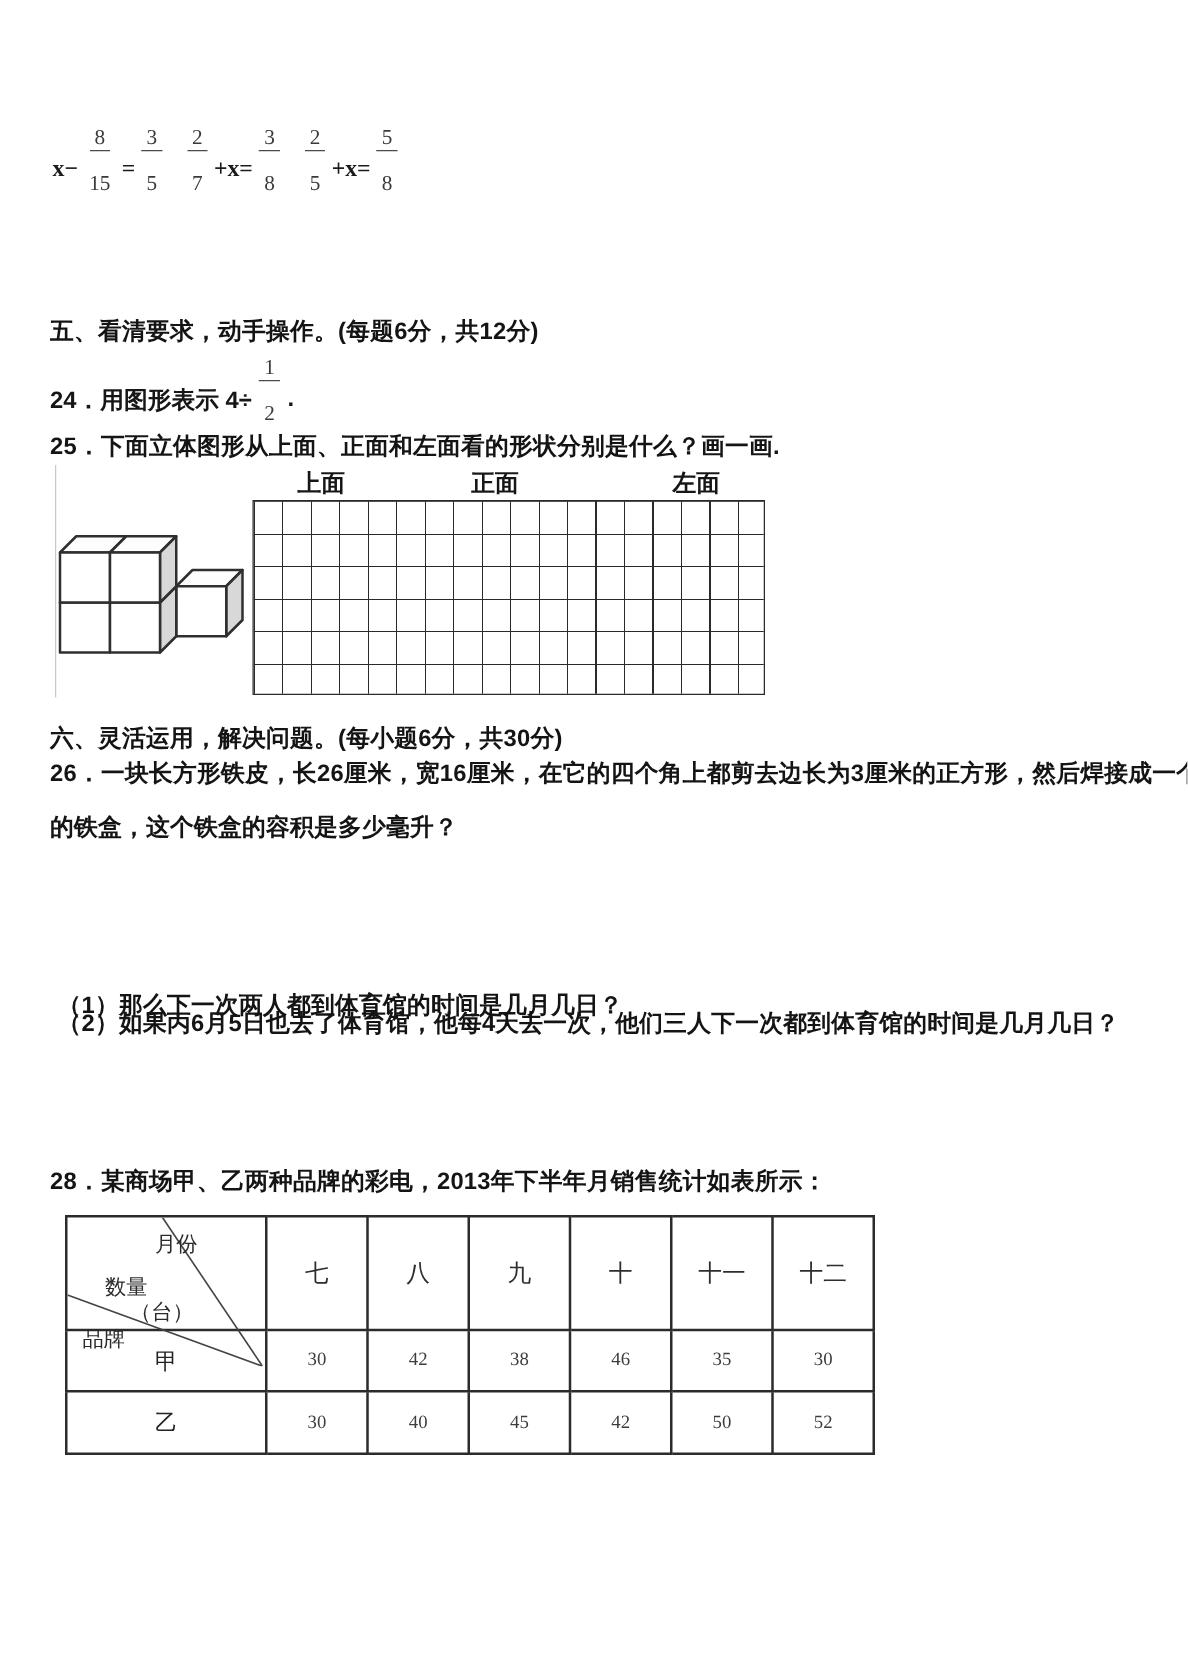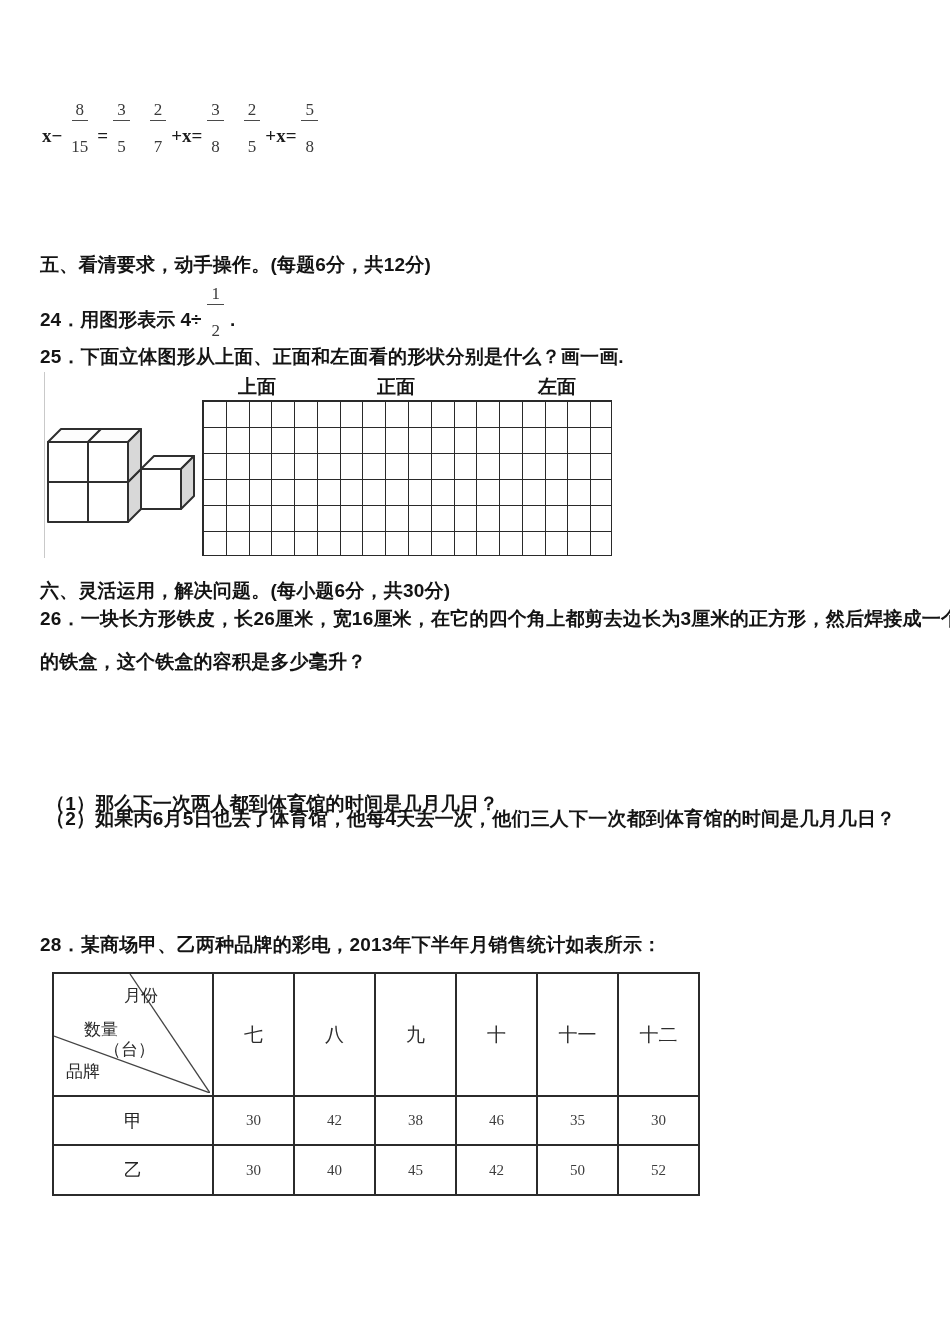--- a/index.html
+++ b/index.html
@@ -150,21 +150,21 @@
     <colgroup>
       <col style="width:160px">
         <col style="width:81px">
         <col style="width:81px">
       <col style="width:81px">
         <col style="width:81px">
         <col style="width:81px">
         <col style="width:81px">
     </colgroup>
     <tbody>
-      <tr style="height:123px;">
+      <tr style="height:91px;">
         <td class="corner-cell">
           <svg width="156" height="119" viewBox="0 0 156 119">
             <line x1="156" y1="119" x2="76" y2="0" stroke="#444444" stroke-width="1.3"></line>
             <line x1="156" y1="119" x2="0" y2="62" stroke="#444444" stroke-width="1.3"></line>
           </svg>
           <span class="corner-label cl-month">月份</span>
           <span class="corner-label cl-qty">数量</span>
           <span class="corner-label cl-unit">（台）</span>
           <span class="corner-label cl-brand">品牌</span>
         </td>

